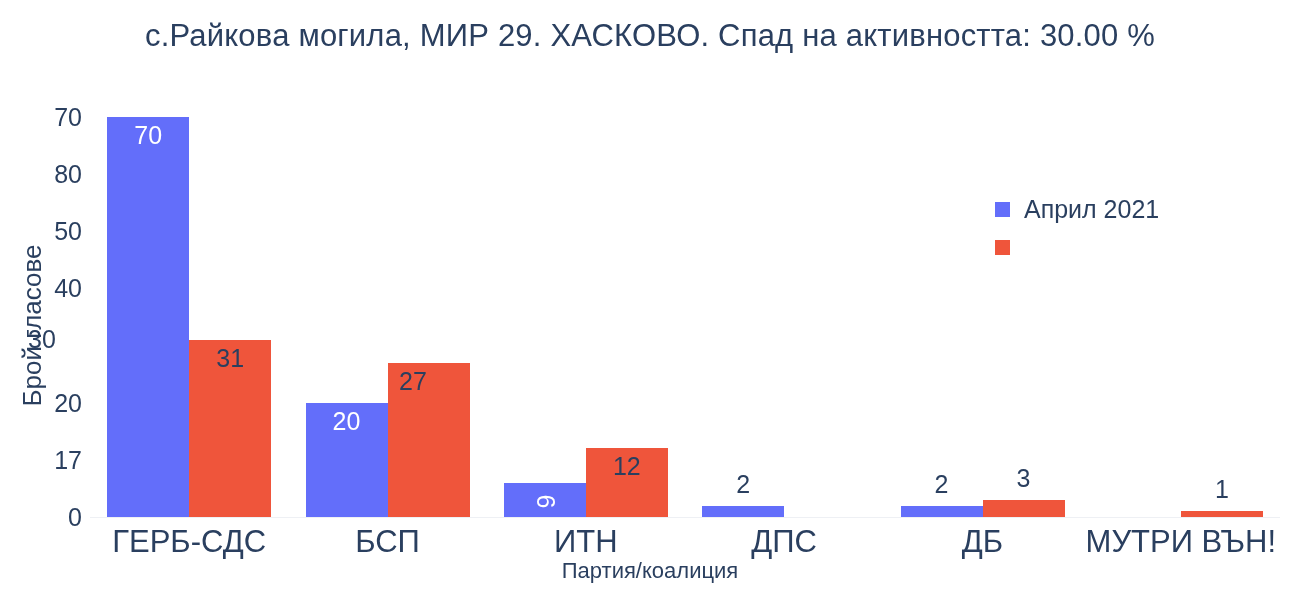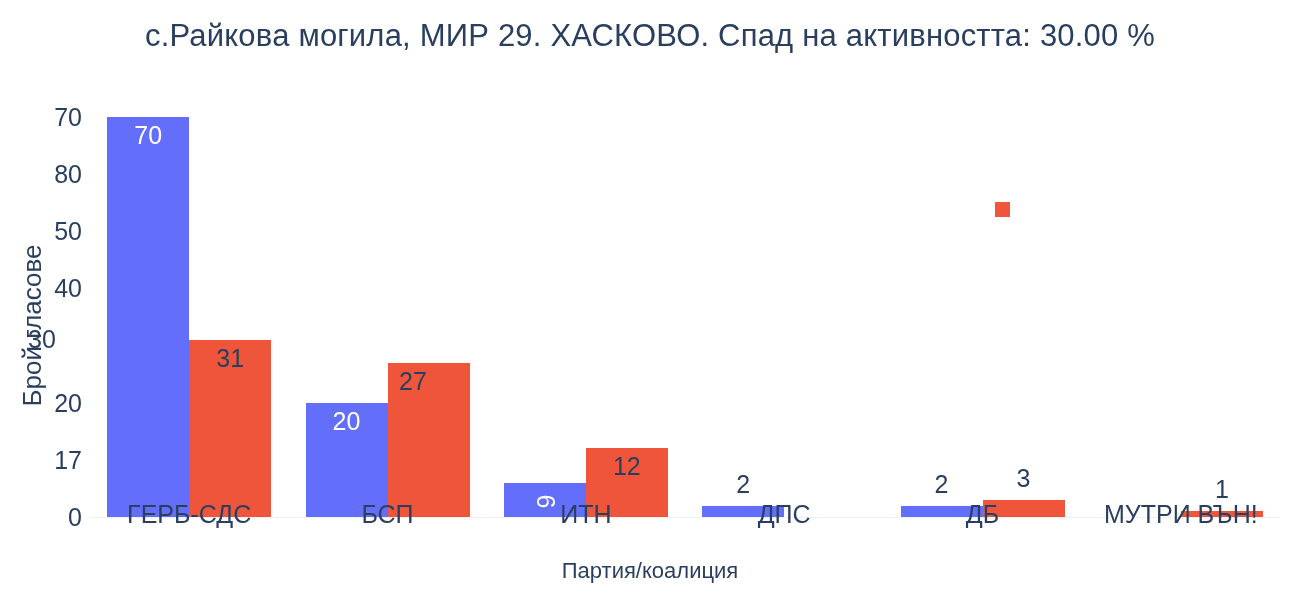--- a/index.html
+++ b/index.html
@@ -73,23 +73,23 @@
     text-align: center;
     font-size: 26px;
     color: #2a3f5f;
     transform: rotate(-90deg);
     white-space: nowrap;
   }
 
   
   .xtick {
     position: absolute;
-    top: 500px;
-    text-align: center;
-    font-size: 25px;
+    top: 524px;
+    text-align: center;
+    font-size: 31px;
     color: #2a3f5f;
     white-space: nowrap;
     transform: translateX(-50%);
   }
   .xtitle {
     position: absolute;
     left: 0;
     top: 558px;
     width: 1300px;
     text-align: center;
@@ -184,20 +184,24 @@
       <div class="xtick" style="left: 585.833px;">ИТН</div>
       <div class="xtick" style="left: 784.167px;">ДПС</div>
       <div class="xtick" style="left: 982.5px;">ДБ</div>
       <div class="xtick" style="left: 1180.83px;">МУТРИ ВЪН!</div>
     </div>
 
   <div class="xtitle">Партия/коалиция</div>
 
   <div class="legend" id="legend">
       <div class="legend-item">
+        <span class="legend-swatch" style="background: rgb(99, 110, 250);"></span>
+        <span class="legend-text">Април 2021</span>
+      </div>
+      <div class="legend-item">
         <span class="legend-swatch" style="background: rgb(239, 85, 59);"></span>
       </div>
     </div>
 
 <div class="bar-label inside-light" style="left: 148.167px; top: 121px;">70</div>
     <div class="bar-label inside-dark" style="left: 230.167px; top: 343.857px;">31</div>
     <div class="bar-label inside-light" style="left: 346.5px; top: 406.714px;">20</div>
     <div class="bar-label inside-dark" style="left: 413px; top: 366.714px;">27</div>
     <div class="bar-label inside-light rot" style="left: 544.833px; top: 486.714px;">6</div>
     <div class="bar-label inside-dark" style="left: 626.833px; top: 452.429px;">12</div>

